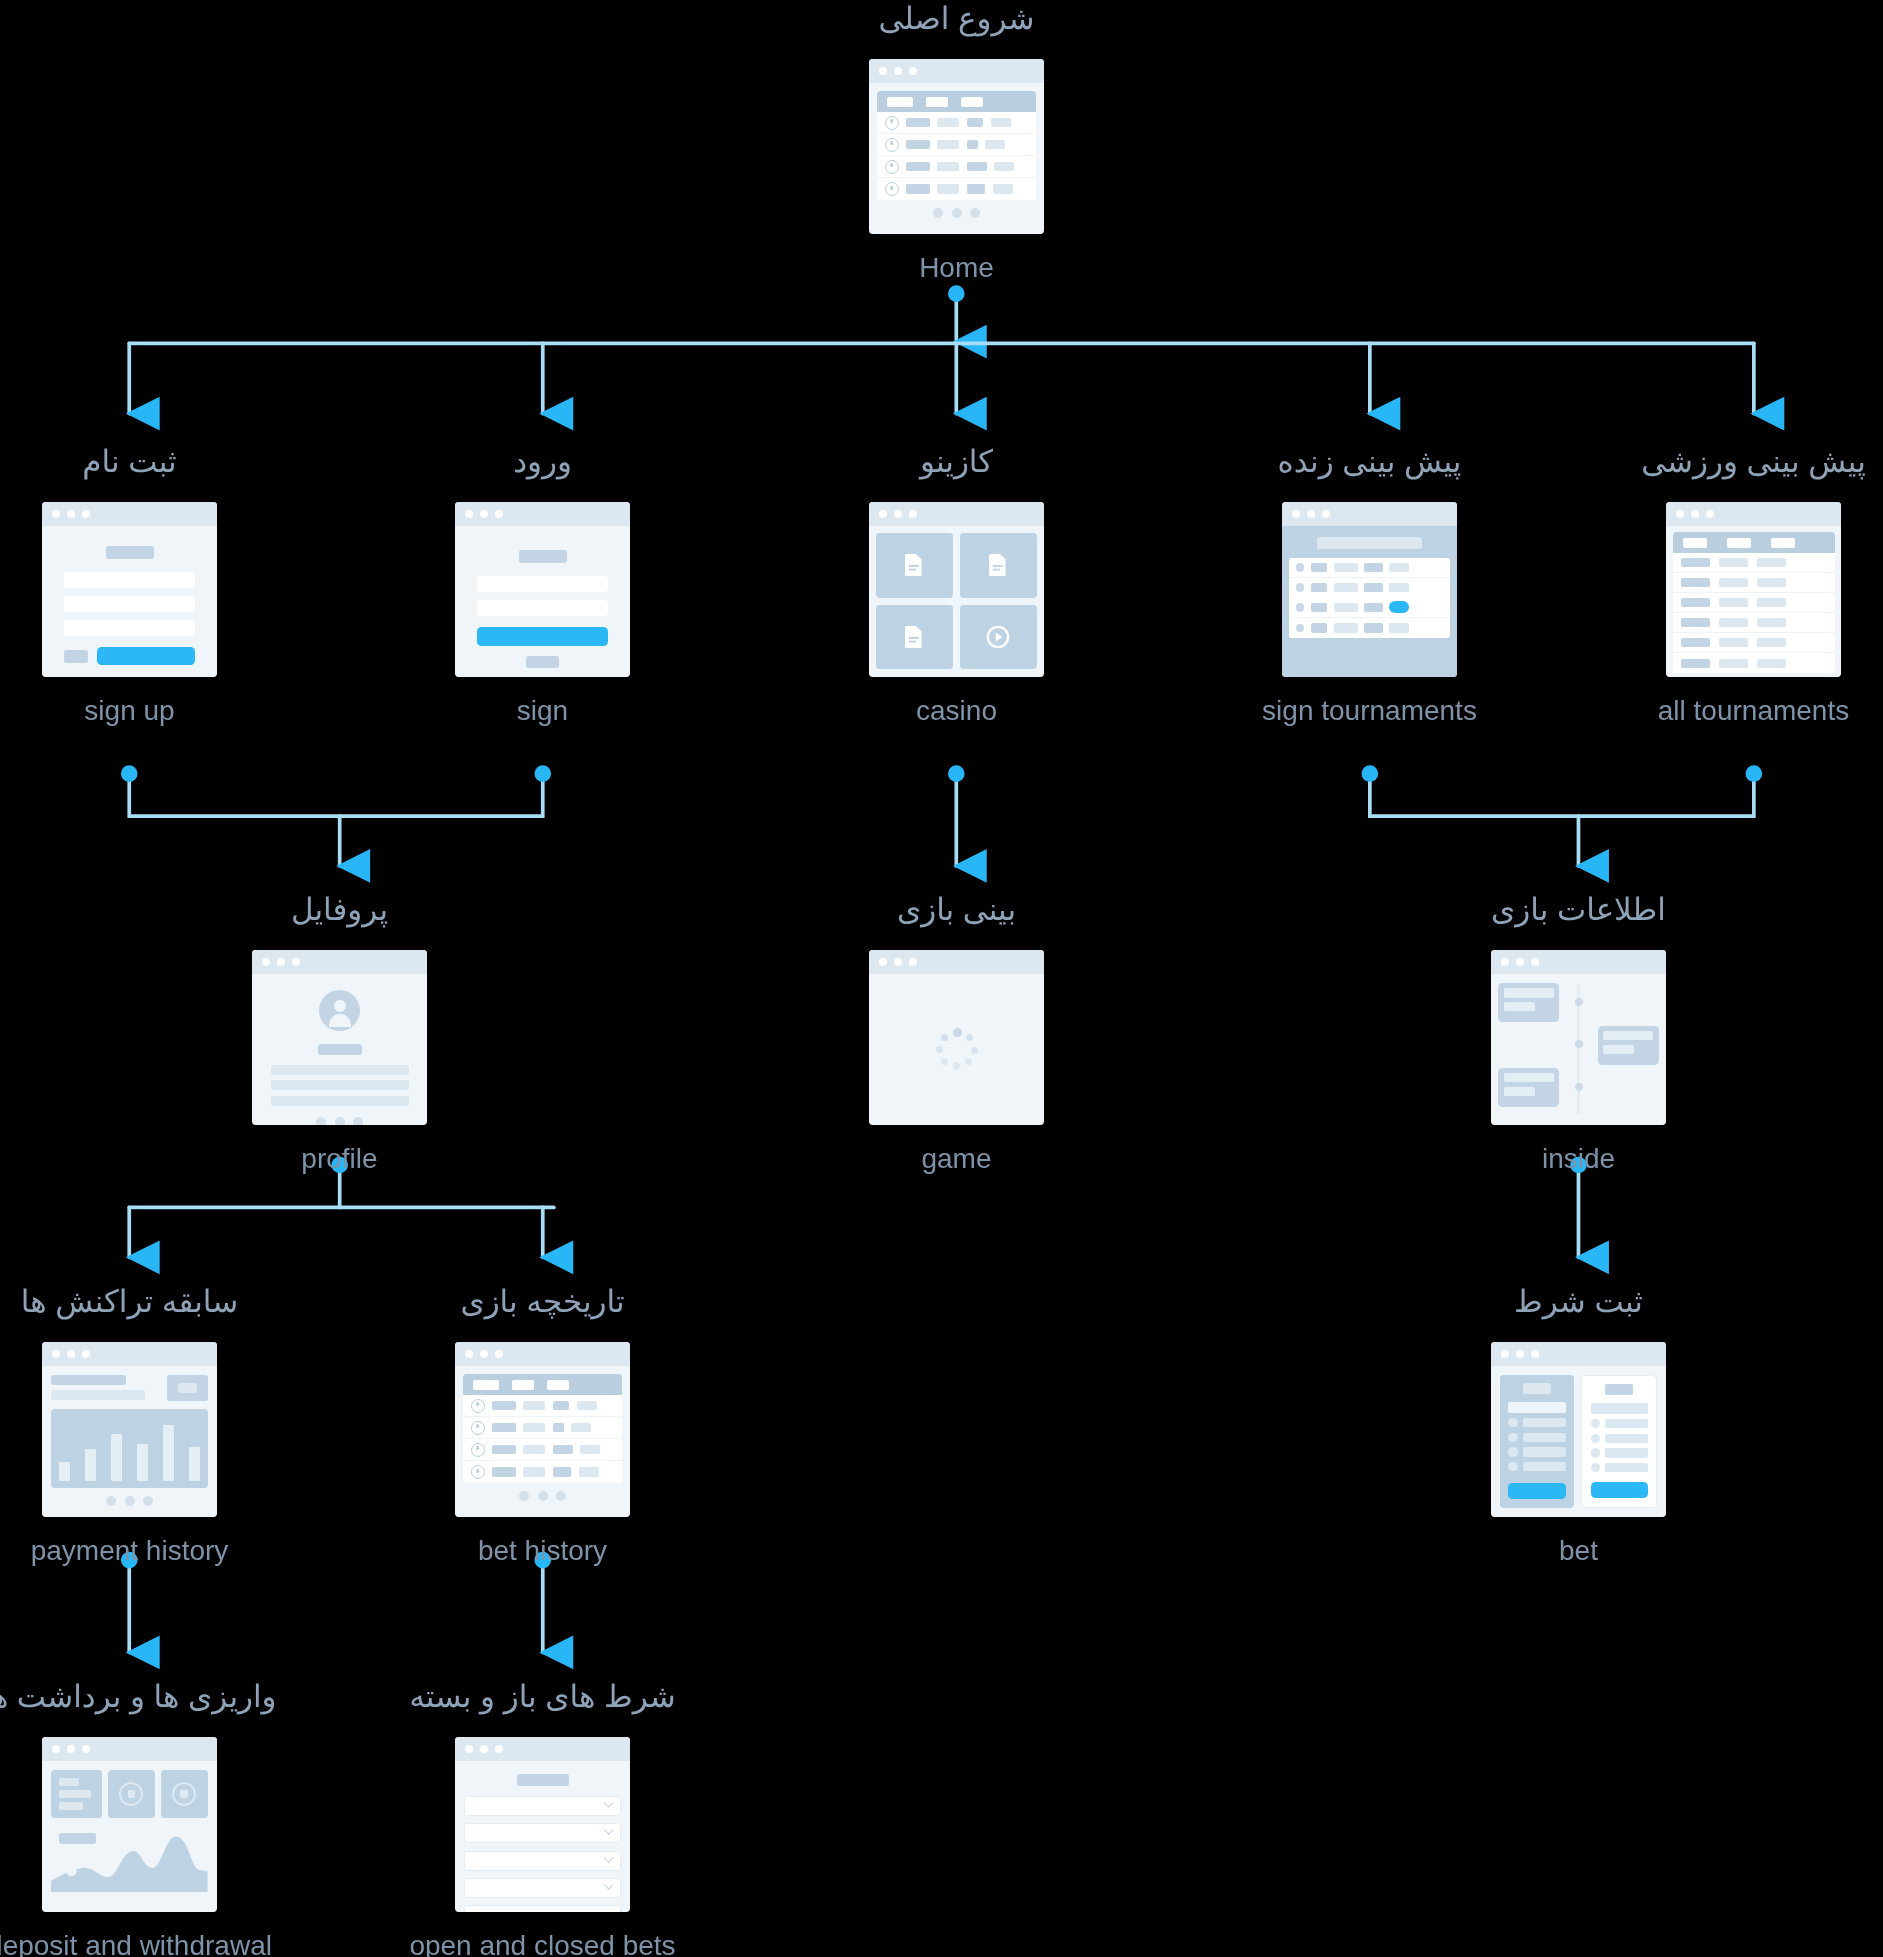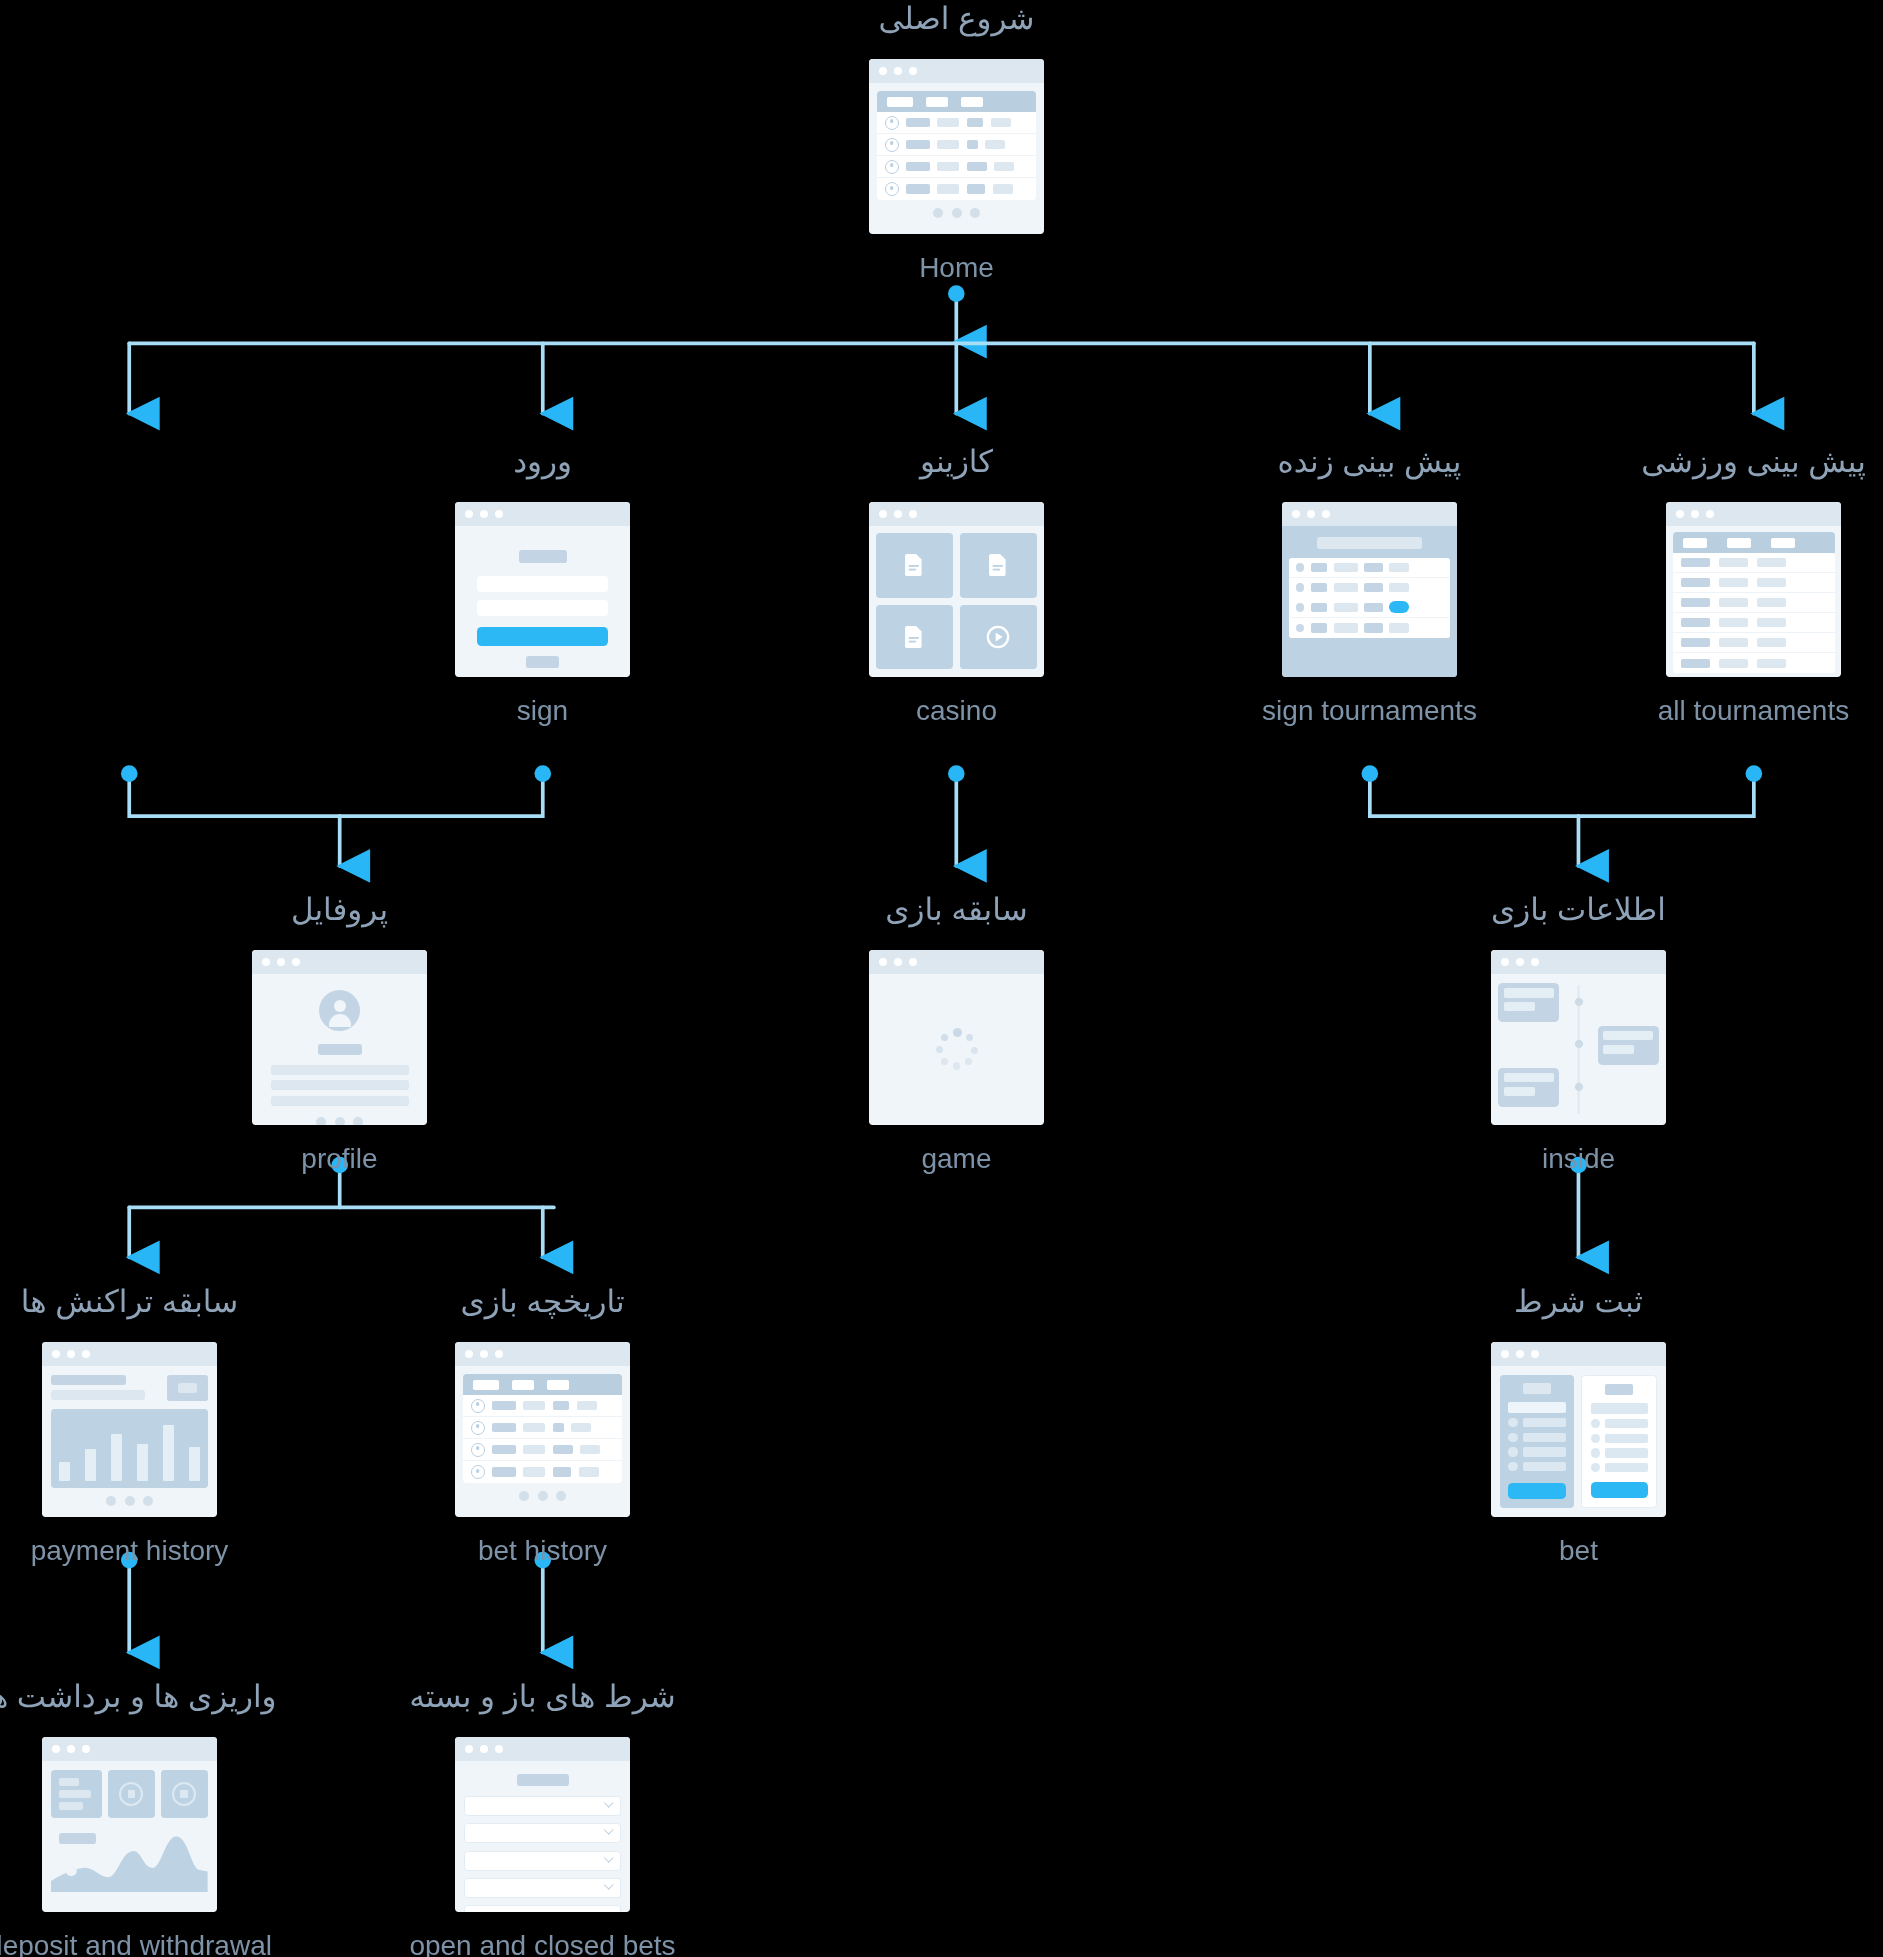--- a/index.html
+++ b/index.html
@@ -209,20 +209,41 @@
         <div class="dots3" style="margin-top:8.3px">
             <b></b>
             <b></b>
             <b></b>
           </div>
       </div>
     </div>
     <div class="en-label">Home</div>
   </div>
 
+  <div class="node" style="left:37px; top:443px; width:185px;">
+    <div class="fa-label">ثبت نام</div>
+    <div class="mock">
+      <div class="bar">
+          <i></i>
+          <i></i>
+          <i></i>
+        </div>
+      <div class="body" style="padding:20px 22px;">
+        <div class="blk" style="height:13px;width:48px;margin:0 auto 13px;"></div>
+        <div class="white" style="height:16.6px;margin-bottom:7.4px"></div>
+        <div class="white" style="height:16.6px;margin-bottom:7.4px"></div>
+        <div class="white" style="height:16.6px;margin-bottom:11px"></div>
+        <div style="display:flex;gap:9.2px;align-items:center;">
+          <div class="blk" style="height:13px;width:24px"></div>
+          <div class="cta" style="height:17.5px;flex:1"></div>
+        </div>
+      </div>
+    </div>
+    <div class="en-label">sign up</div>
+  </div>
 
   <div class="node" style="left:450px; top:443px; width:185px;">
     <div class="fa-label">ورود</div>
     <div class="mock">
       <div class="bar">
           <i></i>
           <i></i>
           <i></i>
         </div>
       <div class="body" style="padding:24px 22px;">
@@ -393,21 +414,21 @@
             <b></b>
             <b></b>
             <b></b>
           </div>
       </div>
     </div>
     <div class="en-label">profile</div>
   </div>
 
   <div class="node" style="left:864px; top:891px; width:185px;">
-    <div class="fa-label">سابقه بازی</div>
+    <div class="fa-label">بینی بازی</div>
     <div class="mock">
       <div class="bar">
           <i></i>
           <i></i>
           <i></i>
         </div>
       <div class="body" style="display:flex;align-items:center;justify-content:center;">
         <div class="spin">
           <s style="left:17.5px;top:0px;opacity:1;width:9.2px;height:9.2px"></s>
           <s style="left:30px;top:5.5px;opacity:.75"></s>

